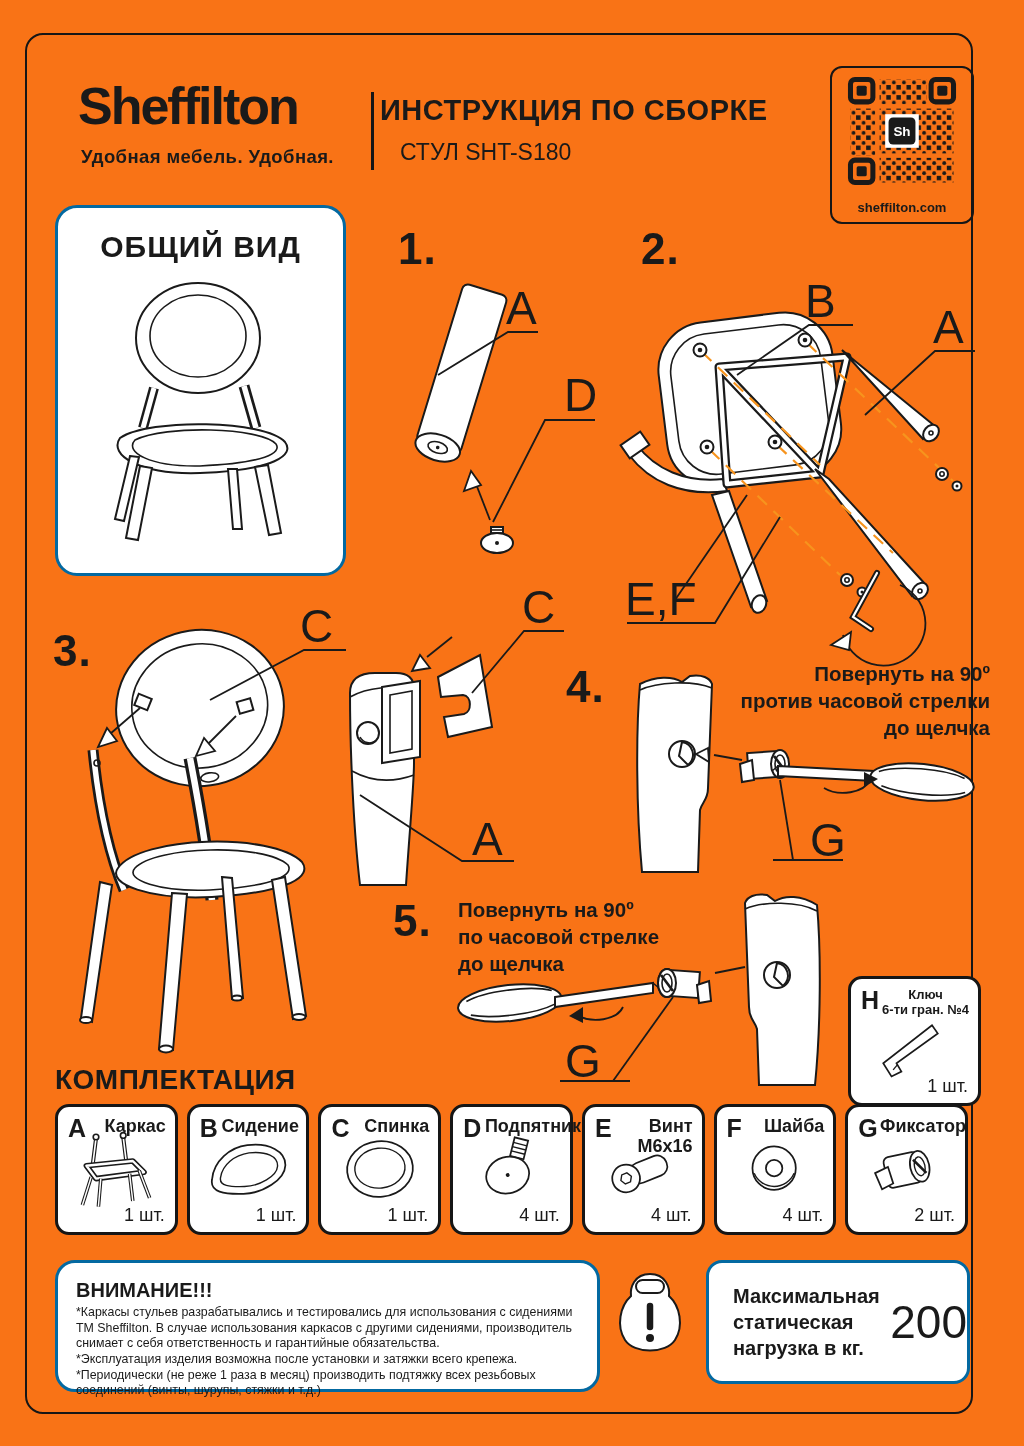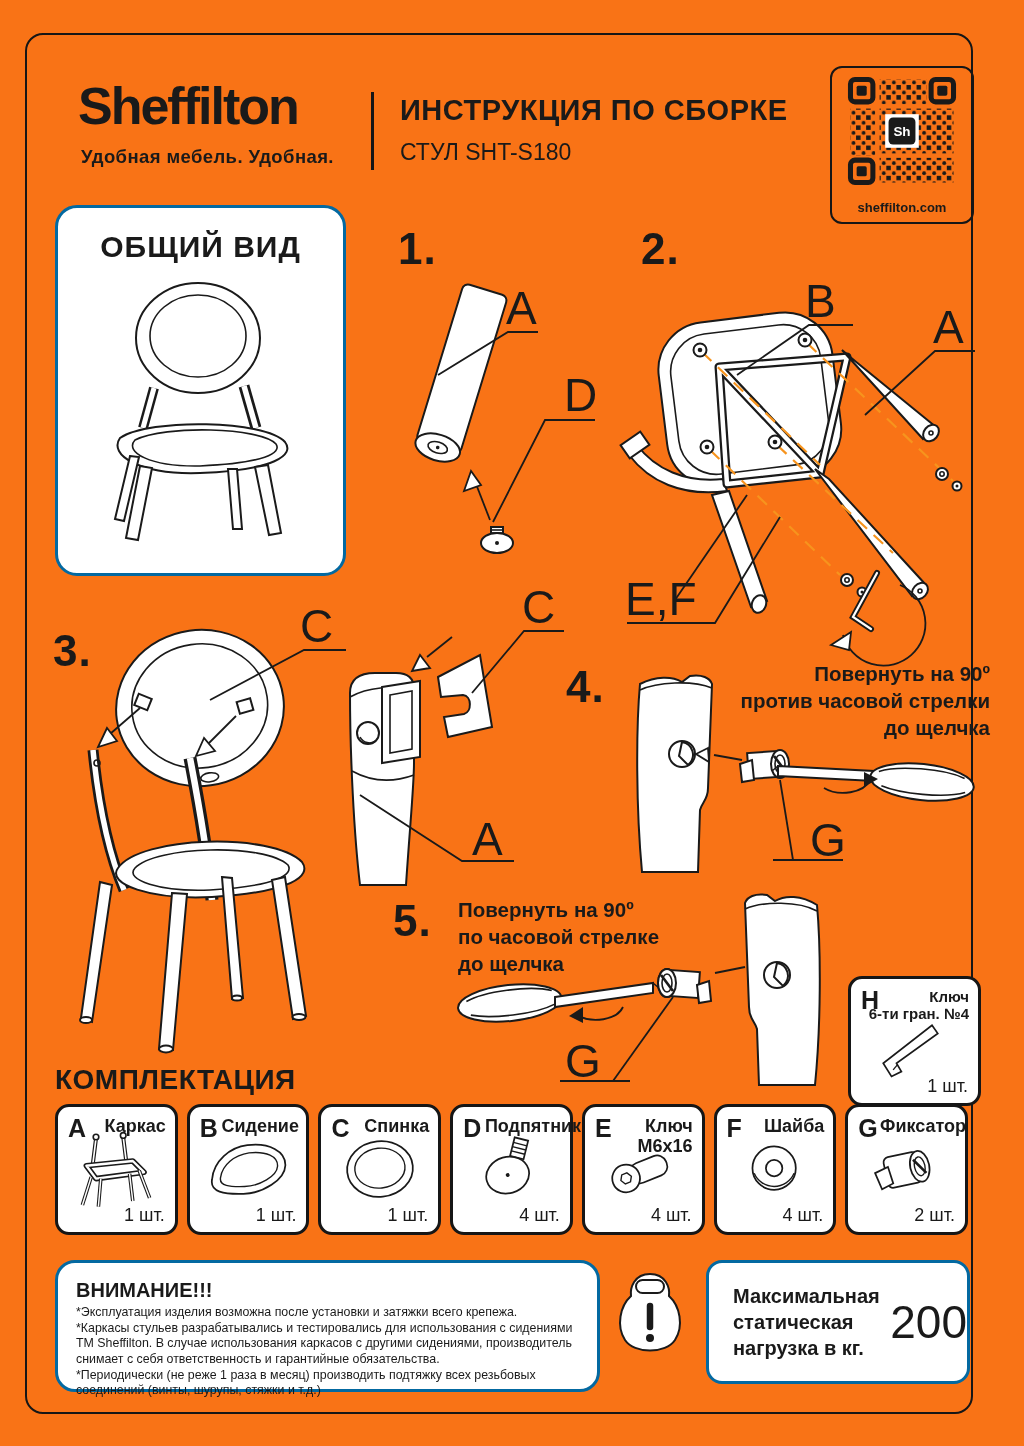--- a/index.html
+++ b/index.html
@@ -3,38 +3,38 @@
 <meta charset="utf-8">
 <style>
   html,body{margin:0;padding:0;background:#fff;}
   .page{position:relative;width:1024px;height:1446px;background:#f97316;overflow:hidden;
         font-family:"Liberation Sans",sans-serif;color:#1a1a1a;}
   .abs{position:absolute;}
   .page-border{left:25px;top:33px;width:944px;height:1377px;border:2.5px solid #161616;border-radius:18px;}
   .brand{left:78px;top:76px;font-size:52px;font-weight:bold;letter-spacing:-2px;}
   .tagline{left:81px;top:146px;font-size:18.5px;font-weight:bold;letter-spacing:.4px;}
   .hdr-divider{left:371px;top:92px;width:3px;height:78px;background:#161616;}
-  .doc-title{left:400px;top:94px;font-size:29px;font-weight:bold;letter-spacing:.5px;}
+  .doc-title{left:380px;top:94px;font-size:29px;font-weight:bold;letter-spacing:.5px;}
   .doc-subtitle{left:400px;top:139px;font-size:23px;}
   .qr-box{left:830px;top:66px;width:140px;height:154px;border:2.5px solid #161616;border-radius:12px;text-align:center;}
   .qr-caption{position:absolute;left:0;right:0;bottom:7px;font-size:13px;font-weight:bold;}
   .obox{border:3px solid #0369a1;border-radius:16px;background:#fff;}
   .gv-box{left:55px;top:205px;width:285px;height:365px;border-radius:22px;}
   .gv-title{position:absolute;top:22px;left:0;right:0;text-align:center;font-size:30px;font-weight:bold;letter-spacing:1px;}
   .stepnum{font-size:44px;font-weight:bold;letter-spacing:1px;}
   .rot-note{font-size:20.5px;font-weight:bold;line-height:1.32;}
   .kit-title{left:55px;top:1064px;font-size:28px;font-weight:bold;letter-spacing:.5px;}
   .parts-row{left:55px;top:1104px;width:913px;height:131px;display:flex;gap:9px;}
   .part-box{flex:1;border:3px solid #161616;border-radius:14px;background:#fff;position:relative;}
   .p-code{position:absolute;left:10px;top:7px;font-weight:bold;font-size:25px;}
   .p-name{position:absolute;right:9px;top:9px;font-weight:bold;font-size:18px;text-align:right;line-height:1.12;max-width:76px;}
   .p-qty{position:absolute;right:10px;bottom:6px;font-weight:normal;font-size:18px;}
   .p-art{position:absolute;left:0;right:0;top:24px;bottom:26px;display:flex;align-items:center;justify-content:center;}
   .tool-box{left:848px;top:976px;width:127px;height:124px;border:3px solid #161616;border-radius:14px;background:#fff;}
-  .tool-name{position:absolute;right:9px;top:9px;font-weight:bold;font-size:15px;text-align:right;line-height:1.15;}
+  .tool-name{position:absolute;right:9px;top:9px;font-weight:bold;font-size:13px;text-align:center;line-height:1.15;}
   .warn-box{left:55px;top:1260px;width:545px;height:132px;border-radius:20px;padding:16px 18px 8px 18px;box-sizing:border-box;}
   .warn-title{font-size:20px;font-weight:bold;margin-bottom:3px;}
   .warn-text{font-size:12.4px;line-height:1.26;}
   .warn-text p{margin:0;}
   .load-box{left:706px;top:1260px;width:264px;height:124px;border-radius:16px;display:flex;align-items:center;box-sizing:border-box;padding-left:7px;}
   .load-label{font-size:20px;font-weight:bold;line-height:1.3;padding-left:17px;width:158px;}
   .load-value{font-size:46px;font-weight:normal;flex:1;text-align:center;}
   svg{overflow:visible;}
   svg text{font-family:"Liberation Sans",sans-serif;}
   .lbl{font-size:46px;fill:#1a1a1a;}
@@ -375,21 +375,21 @@
           <ellipse class="tube" cx="50" cy="52" rx="25" ry="21" stroke-width="2.4"></ellipse>
           <circle class="ink" cx="50" cy="52" r="2.2"></circle>
         </g>
       </svg>
         </div>
       <div class="p-qty">4 шт.</div>
     </div>
 
     <div class="part-box">
       <div class="p-code">E</div>
-      <div class="p-name">Ключ М6х16</div>
+      <div class="p-name">Винт М6х16</div>
       <div class="p-art">
           <svg width="108" height="78" viewBox="0 0 110 90">
         <g transform="rotate(-22 55 48)">
           <rect class="tube" x="40" y="36" width="44" height="24" rx="11" stroke-width="2.2"></rect>
           <circle class="tube" cx="34" cy="48" r="16" stroke-width="2.4"></circle>
           <polygon class="ln" points="40.5,48 37.2,53.6 30.8,53.6 27.5,48 30.8,42.4 37.2,42.4"></polygon>
         </g>
       </svg>
         </div>
       <div class="p-qty">4 шт.</div>
@@ -422,22 +422,22 @@
         </g>
       </svg>
         </div>
       <div class="p-qty">2 шт.</div>
     </div>
   </div>
 
   <div class="abs obox warn-box">
     <div class="warn-title">ВНИМАНИЕ!!!</div>
     <div class="warn-text">
+      <p>*Каркасы стульев разрабатывались и тестировались для использования с сидениями ТМ Sheffilton. В случае использования каркасов с другими сидениями, производитель снимает с себя ответственность и гарантийные обязательства.</p>
       <p>*Эксплуатация изделия возможна после установки и затяжки всего крепежа.</p>
-      <p>*Каркасы стульев разрабатывались и тестировались для использования с сидениями ТМ Sheffilton. В случае использования каркасов с другими сидениями, производитель снимает с себя ответственность и гарантийные обязательства.</p>
       <p>*Периодически (не реже 1 раза в месяц) производить подтяжку всех резьбовых соединений (винты, шурупы, стяжки и т.д.)</p>
     </div>
   </div>
 
   <svg class="abs" style="left:610px;top:1264px;" width="80" height="98" viewBox="0 0 80 98">
     <path class="tube" d="M21,32 C10,42 6,62 15,76 C24,90 56,90 65,76 C74,62 70,42 59,32 C60,24 56,10 40,10 C24,10 20,24 21,32 Z" stroke-width="2.6"></path>
     <rect class="tube" x="26" y="16" width="28" height="13" rx="6.5" stroke-width="2"></rect>
     <line x1="40" y1="42" x2="40" y2="63" stroke="#1a1a1a" stroke-width="6.5" stroke-linecap="round"></line>
     <circle class="ink" cx="40" cy="74" r="4"></circle>
   </svg>

